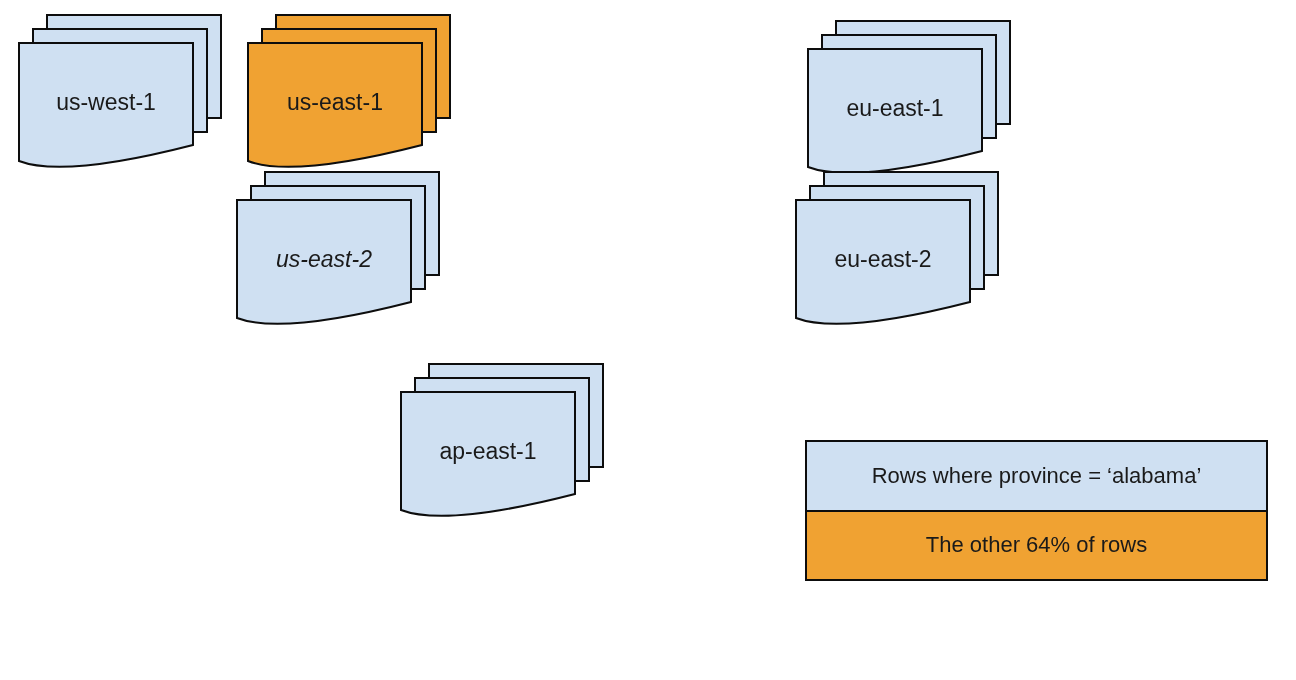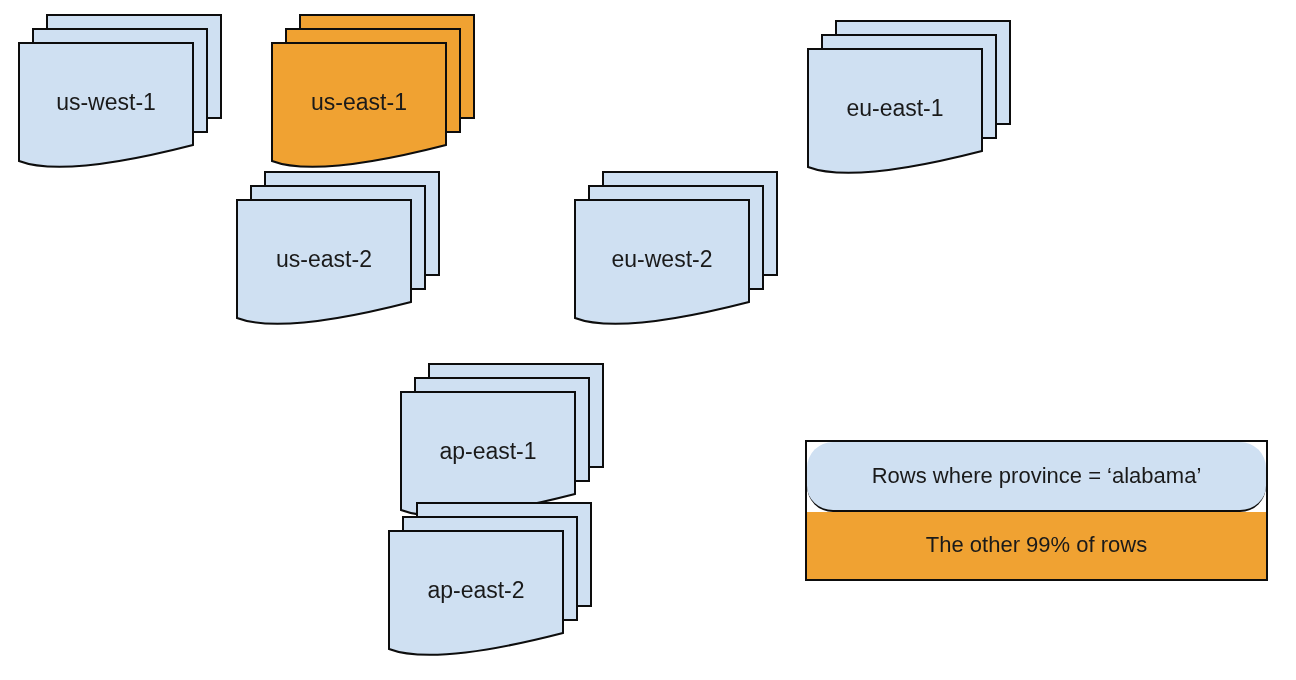--- a/index.html
+++ b/index.html
@@ -49,21 +49,20 @@
     flex: 1;
     display: flex;
     align-items: center;
     justify-content: center;
     font-size: 22px;
     color: #1a1a1a;
   }
   .legend-row.row-blue {
     background: var(--fill-blue, #cfe0f2);
     border-bottom: 2px solid var(--outline, #0d0d0d);
-    border-radius: 26px;
   }
   .legend-row.row-orange {
     background: var(--fill-orange, #f0a232);
   }
 </style>
 </head>
 <body>
 
 <div id="canvas">
 
@@ -77,67 +76,61 @@
     </defs>
   </svg>
 
   <div class="stack variant-blue" style="left:18px;  top:14px;">
     <svg viewBox="0 0 205 158" width="205" height="158">
       <use href="#doc-stack"></use>
       <text class="stack-label" x="88" y="96">us-west-1</text>
     </svg>
   </div>
 
-  <div class="stack variant-orange" style="left:247px; top:14px;margin-left:24px;">
+  <div class="stack variant-orange" style="left:247px; top:14px;">
     <svg viewBox="0 0 205 158" width="205" height="158">
       <use href="#doc-stack"></use>
       <text class="stack-label" x="88" y="96">us-east-1</text>
     </svg>
   </div>
 
 
   <div class="stack variant-blue" style="left:807px; top:20px;">
     <svg viewBox="0 0 205 158" width="205" height="158">
       <use href="#doc-stack"></use>
       <text class="stack-label" x="88" y="96">eu-east-1</text>
     </svg>
   </div>
 
 
-  <div class="stack variant-blue" style="left:236px; top:171px;">
+  <div class="stack variant-blue" style="left:236px; top:171px;font-style:italic;">
     <svg viewBox="0 0 205 158" width="205" height="158">
       <use href="#doc-stack"></use>
       <text class="stack-label" x="88" y="96">us-east-2</text>
     </svg>
   </div>
 
-  <div class="stack variant-blue" style="left:574px; top:171px;">
+
+  <div class="stack variant-blue" style="left:795px; top:171px;">
     <svg viewBox="0 0 205 158" width="205" height="158">
       <use href="#doc-stack"></use>
-      <text class="stack-label" x="88" y="96">eu-west-2</text>
+      <text class="stack-label" x="88" y="96">eu-east-2</text>
     </svg>
   </div>
-
 
   <div class="stack variant-blue" style="left:400px; top:363px;">
     <svg viewBox="0 0 205 158" width="205" height="158">
       <use href="#doc-stack"></use>
       <text class="stack-label" x="88" y="96">ap-east-1</text>
     </svg>
   </div>
 
-  <div class="stack variant-blue" style="left:388px; top:502px;">
-    <svg viewBox="0 0 205 158" width="205" height="158">
-      <use href="#doc-stack"></use>
-      <text class="stack-label" x="88" y="96">ap-east-2</text>
-    </svg>
-  </div>
 
   <div class="legend">
     <div class="legend-row row-blue">
       <span>Rows where province = ‘alabama’</span>
     </div>
     <div class="legend-row row-orange">
-      <span>The other 99% of rows</span>
+      <span>The other 64% of rows</span>
     </div>
   </div>
 
 </div>
 
 </body></html>

